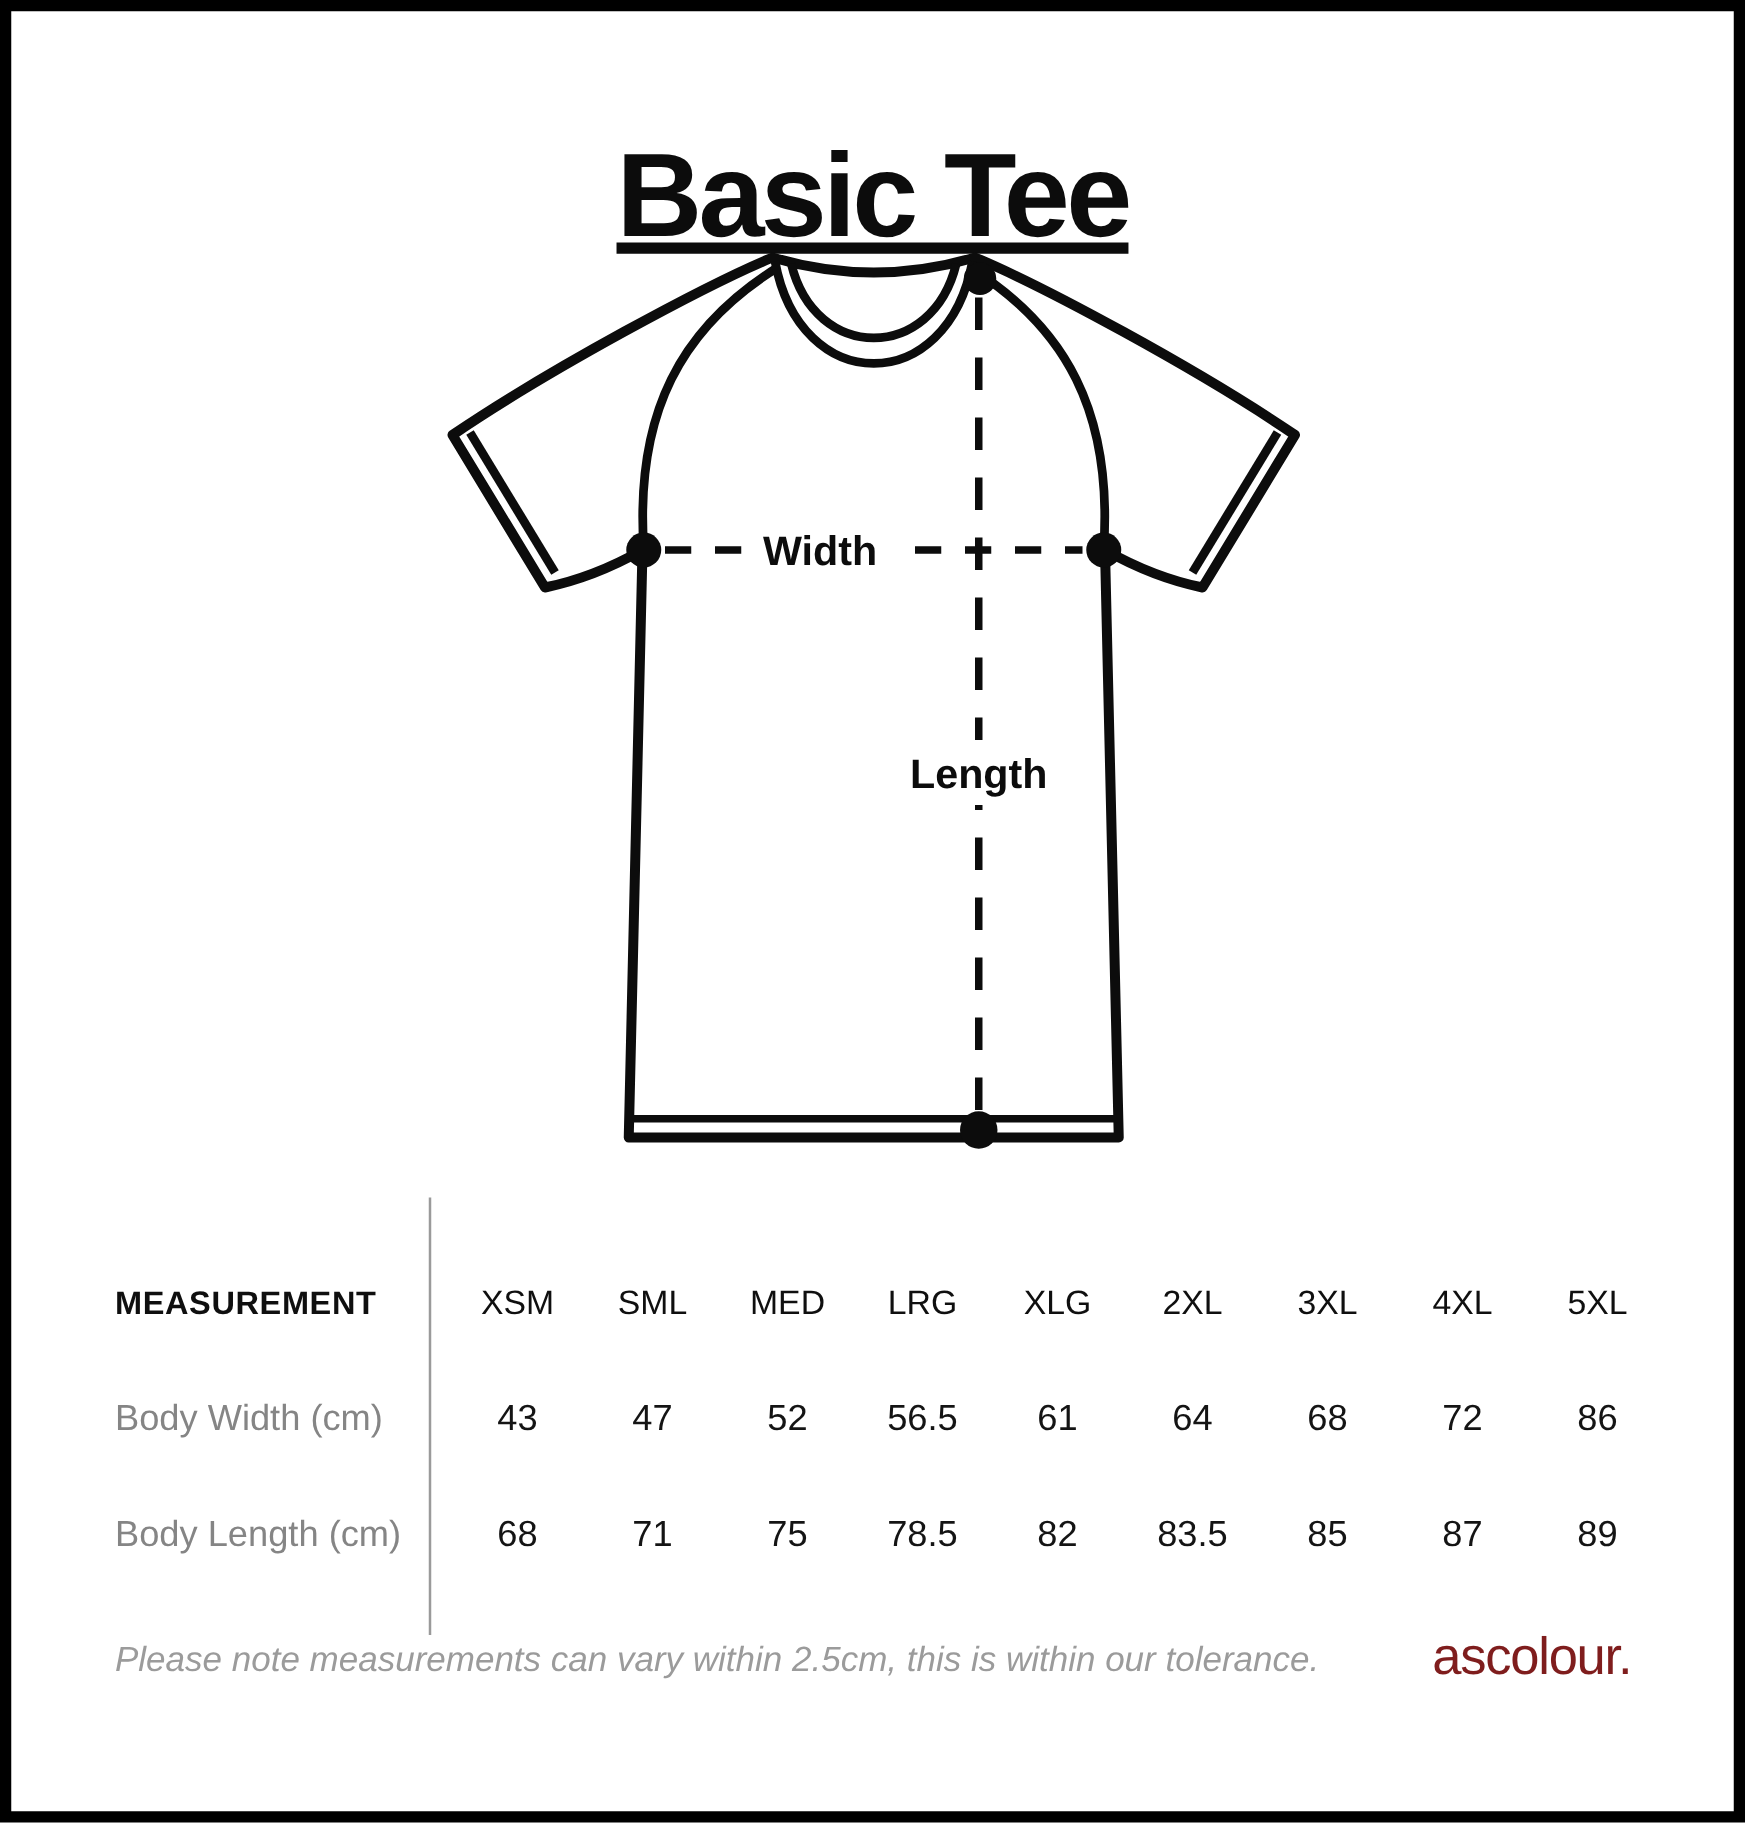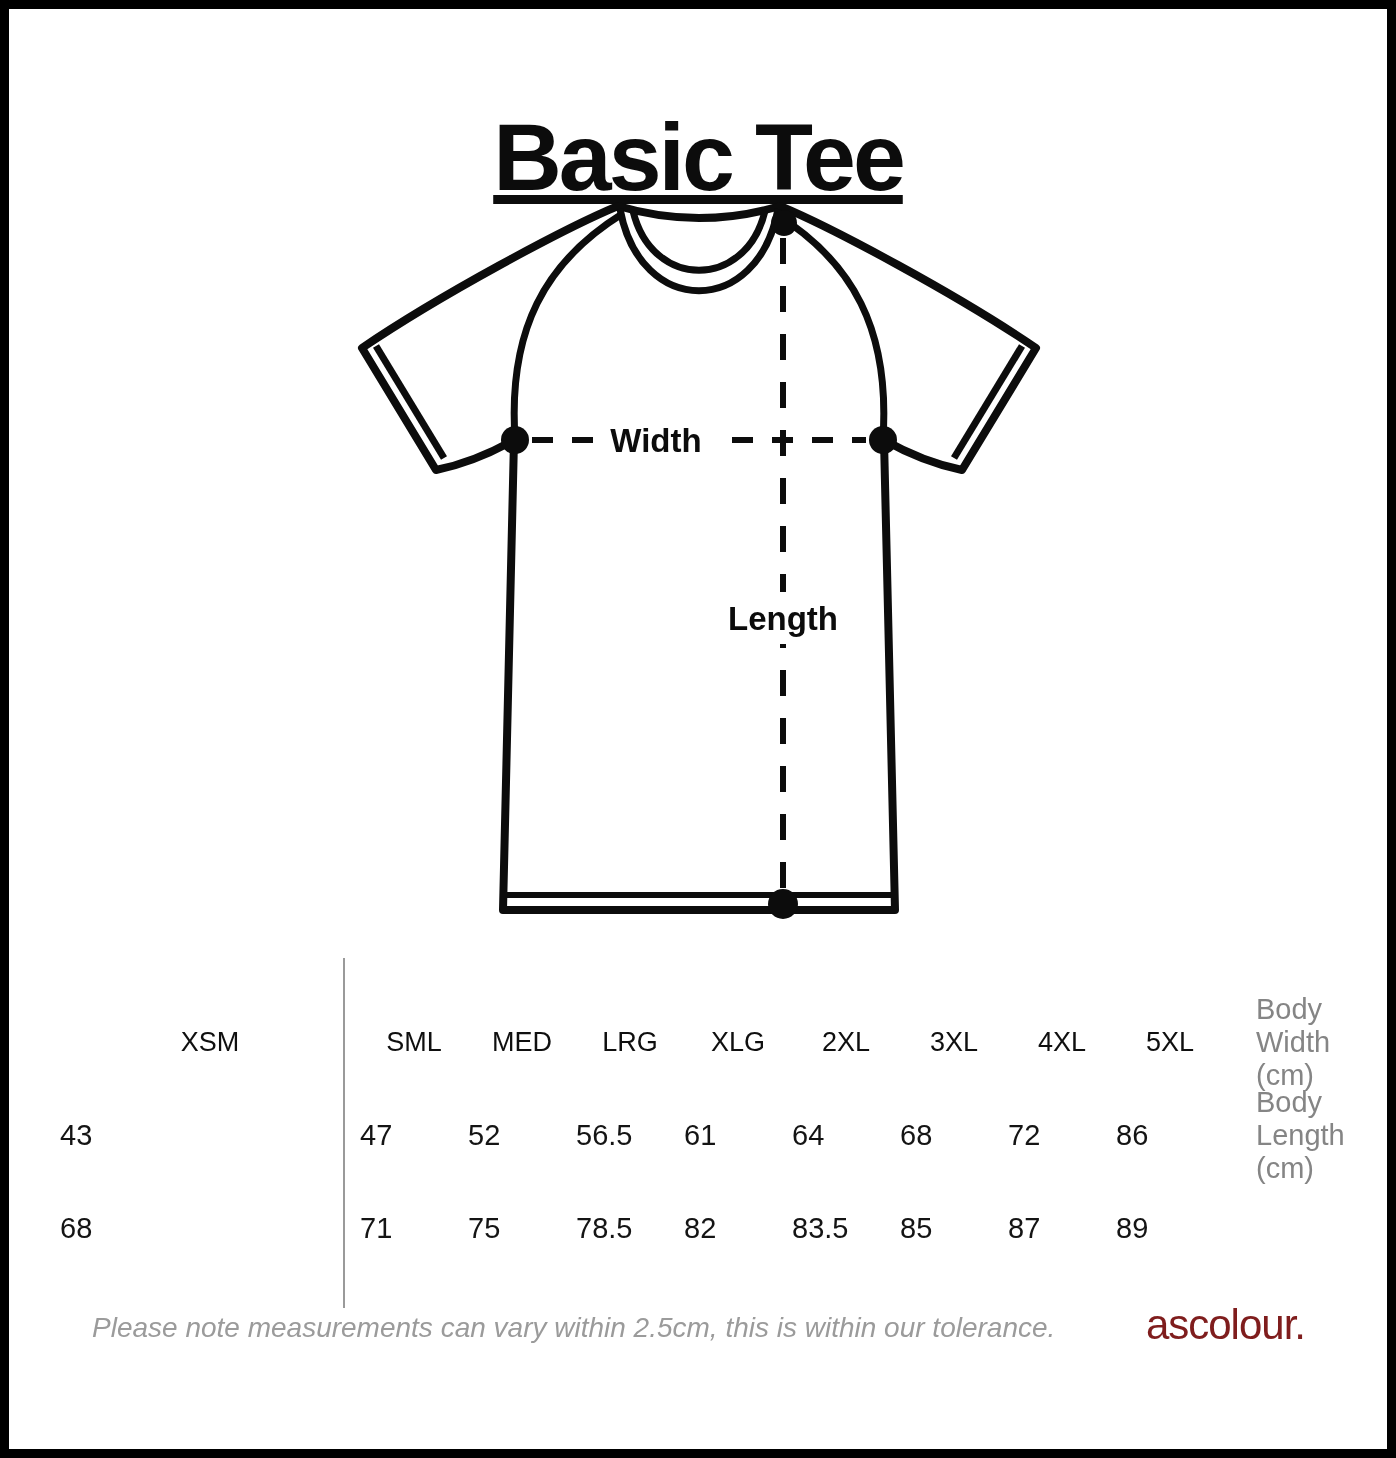--- a/index.html
+++ b/index.html
@@ -53,21 +53,21 @@
     letter-spacing: 0.5px;
     color: #0f0f0f;
     padding-left: 32px;
   }
   .label-cell {
     font-size: 29px;
     color: #858585;
     padding-left: 32px;
   }
   .v-cell {
-    text-align: left;
+    text-align: center;
     font-size: 29px;
     color: #141414;
   }
   .divider {
     position: absolute;
     left: 343px; top: 958px;
     width: 2px; height: 350px;
     background: #9a9a9a;
   }
   .footnote {
@@ -139,20 +139,21 @@
   <circle cx="783" cy="904" r="15" fill="#0c0c0c"></circle>
 
   <text class="measure-label" x="656" y="452" text-anchor="middle">Width</text>
   <text class="measure-label" x="783" y="630" text-anchor="middle">Length</text>
 </svg>
 
 <div class="divider"></div>
 
 <div class="size-grid">
 
+  <div class="m-head">MEASUREMENT</div>
   <div class="h-cell">XSM</div>
   <div class="h-cell">SML</div>
   <div class="h-cell">MED</div>
   <div class="h-cell">LRG</div>
   <div class="h-cell">XLG</div>
   <div class="h-cell">2XL</div>
   <div class="h-cell">3XL</div>
   <div class="h-cell">4XL</div>
   <div class="h-cell">5XL</div>
 

